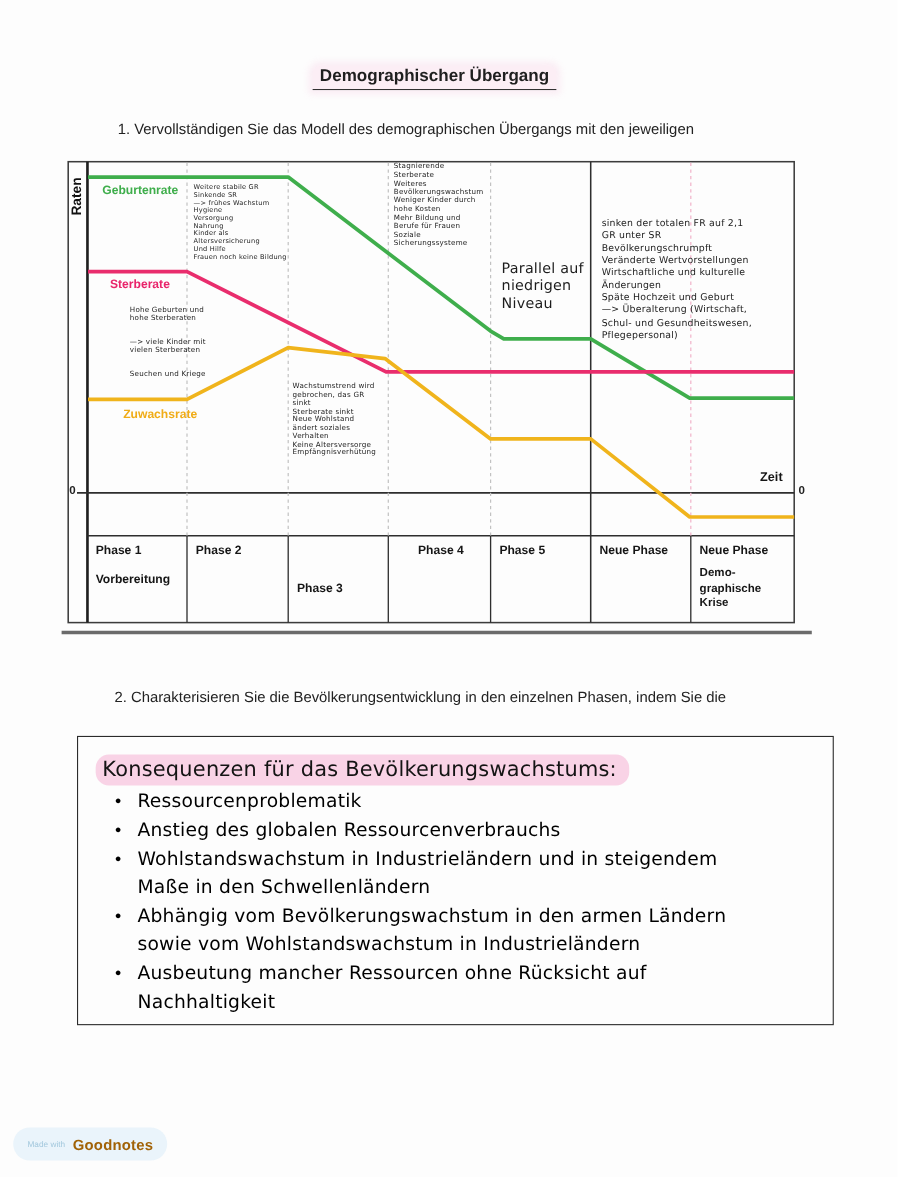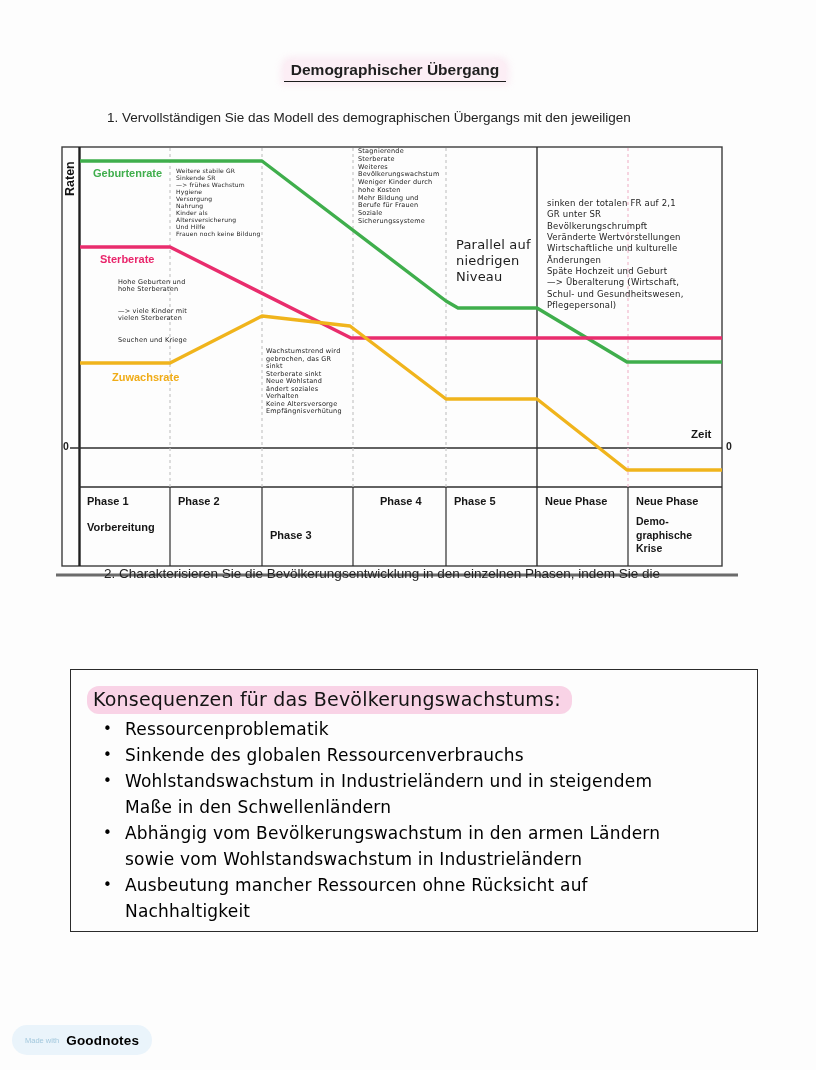--- a/index.html
+++ b/index.html
@@ -30,21 +30,21 @@
   .kheading{position:absolute;left:16px;top:16px;font-size:19px;color:#141414;
             background:rgba(247,196,222,.75);border-radius:12px;padding:2px 11px 4px 6px;}
   .klist{position:absolute;left:30px;top:46px;width:600px;margin:0;padding:0;list-style:none;
          font-size:17px;line-height:26px;color:#000000;}
   .klist li{position:relative;padding-left:24px;}
   .klist li::before{content:"•";position:absolute;left:2px;top:0;font-size:15px;}
   
   .wm{left:12px;top:1025px;height:30px;display:flex;align-items:center;gap:7px;
       background:#eaf4fb;border-radius:15px;padding:0 13px;}
   .wm-prefix{font-size:7.5px;color:#a3c8dd;}
-  .wm-brand{font-size:13.5px;font-weight:600;color:#000000;letter-spacing:.2px;text-align:center;}
+  .wm-brand{font-size:13.5px;font-weight:600;color:#a16207;letter-spacing:.2px;text-align:center;}
 </style>
 </head>
 <body>
 
 <div class="sheet">
 
   <div class="abs title-wrap">
     <span class="title">Demographischer Übergang</span>
   </div>
 
@@ -153,27 +153,27 @@
   <div class="abs phase-lab" style="left:380px;top:495px;">Phase 4</div>
   <div class="abs phase-lab" style="left:454px;top:495px;">Phase 5</div>
   <div class="abs phase-lab" style="left:545px;top:495px;">Neue Phase</div>
   <div class="abs" style="left:636px;top:495px;">
     <div class="phase-lab">Neue Phase</div>
     <div class="phase-lab pre" style="margin-top:8px;font-size:10.5px;line-height:13.5px;">Demo-
 graphische
 Krise</div>
   </div>
 
-  <div class="abs task" style="left:104px;top:564px;">2. Charakterisieren Sie die Bevölkerungsentwicklung in den einzelnen Phasen, indem Sie die</div>
+  <div class="abs task" style="left:104px;top:624px;">2. Charakterisieren Sie die Bevölkerungsentwicklung in den einzelnen Phasen, indem Sie die</div>
 
   <div class="abs kbox">
     <div class="kheading hw">Konsequenzen für das Bevölkerungswachstums:</div>
     <ul class="klist hw">
       <li>Ressourcenproblematik</li>
-      <li>Sinkende des globalen Ressourcenverbrauchs</li>
+      <li>Anstieg des globalen Ressourcenverbrauchs</li>
       <li>Wohlstandswachstum in Industrieländern und in steigendem Maße in den Schwellenländern</li>
       <li>Abhängig vom Bevölkerungswachstum in den armen Ländern sowie vom Wohlstandswachstum in Industrieländern</li>
       <li>Ausbeutung mancher Ressourcen ohne Rücksicht auf Nachhaltigkeit</li>
     </ul>
   </div>
 
   <div class="abs wm">
     <span class="wm-prefix">Made with</span>
     <span class="wm-brand">Goodnotes</span>
   </div>

